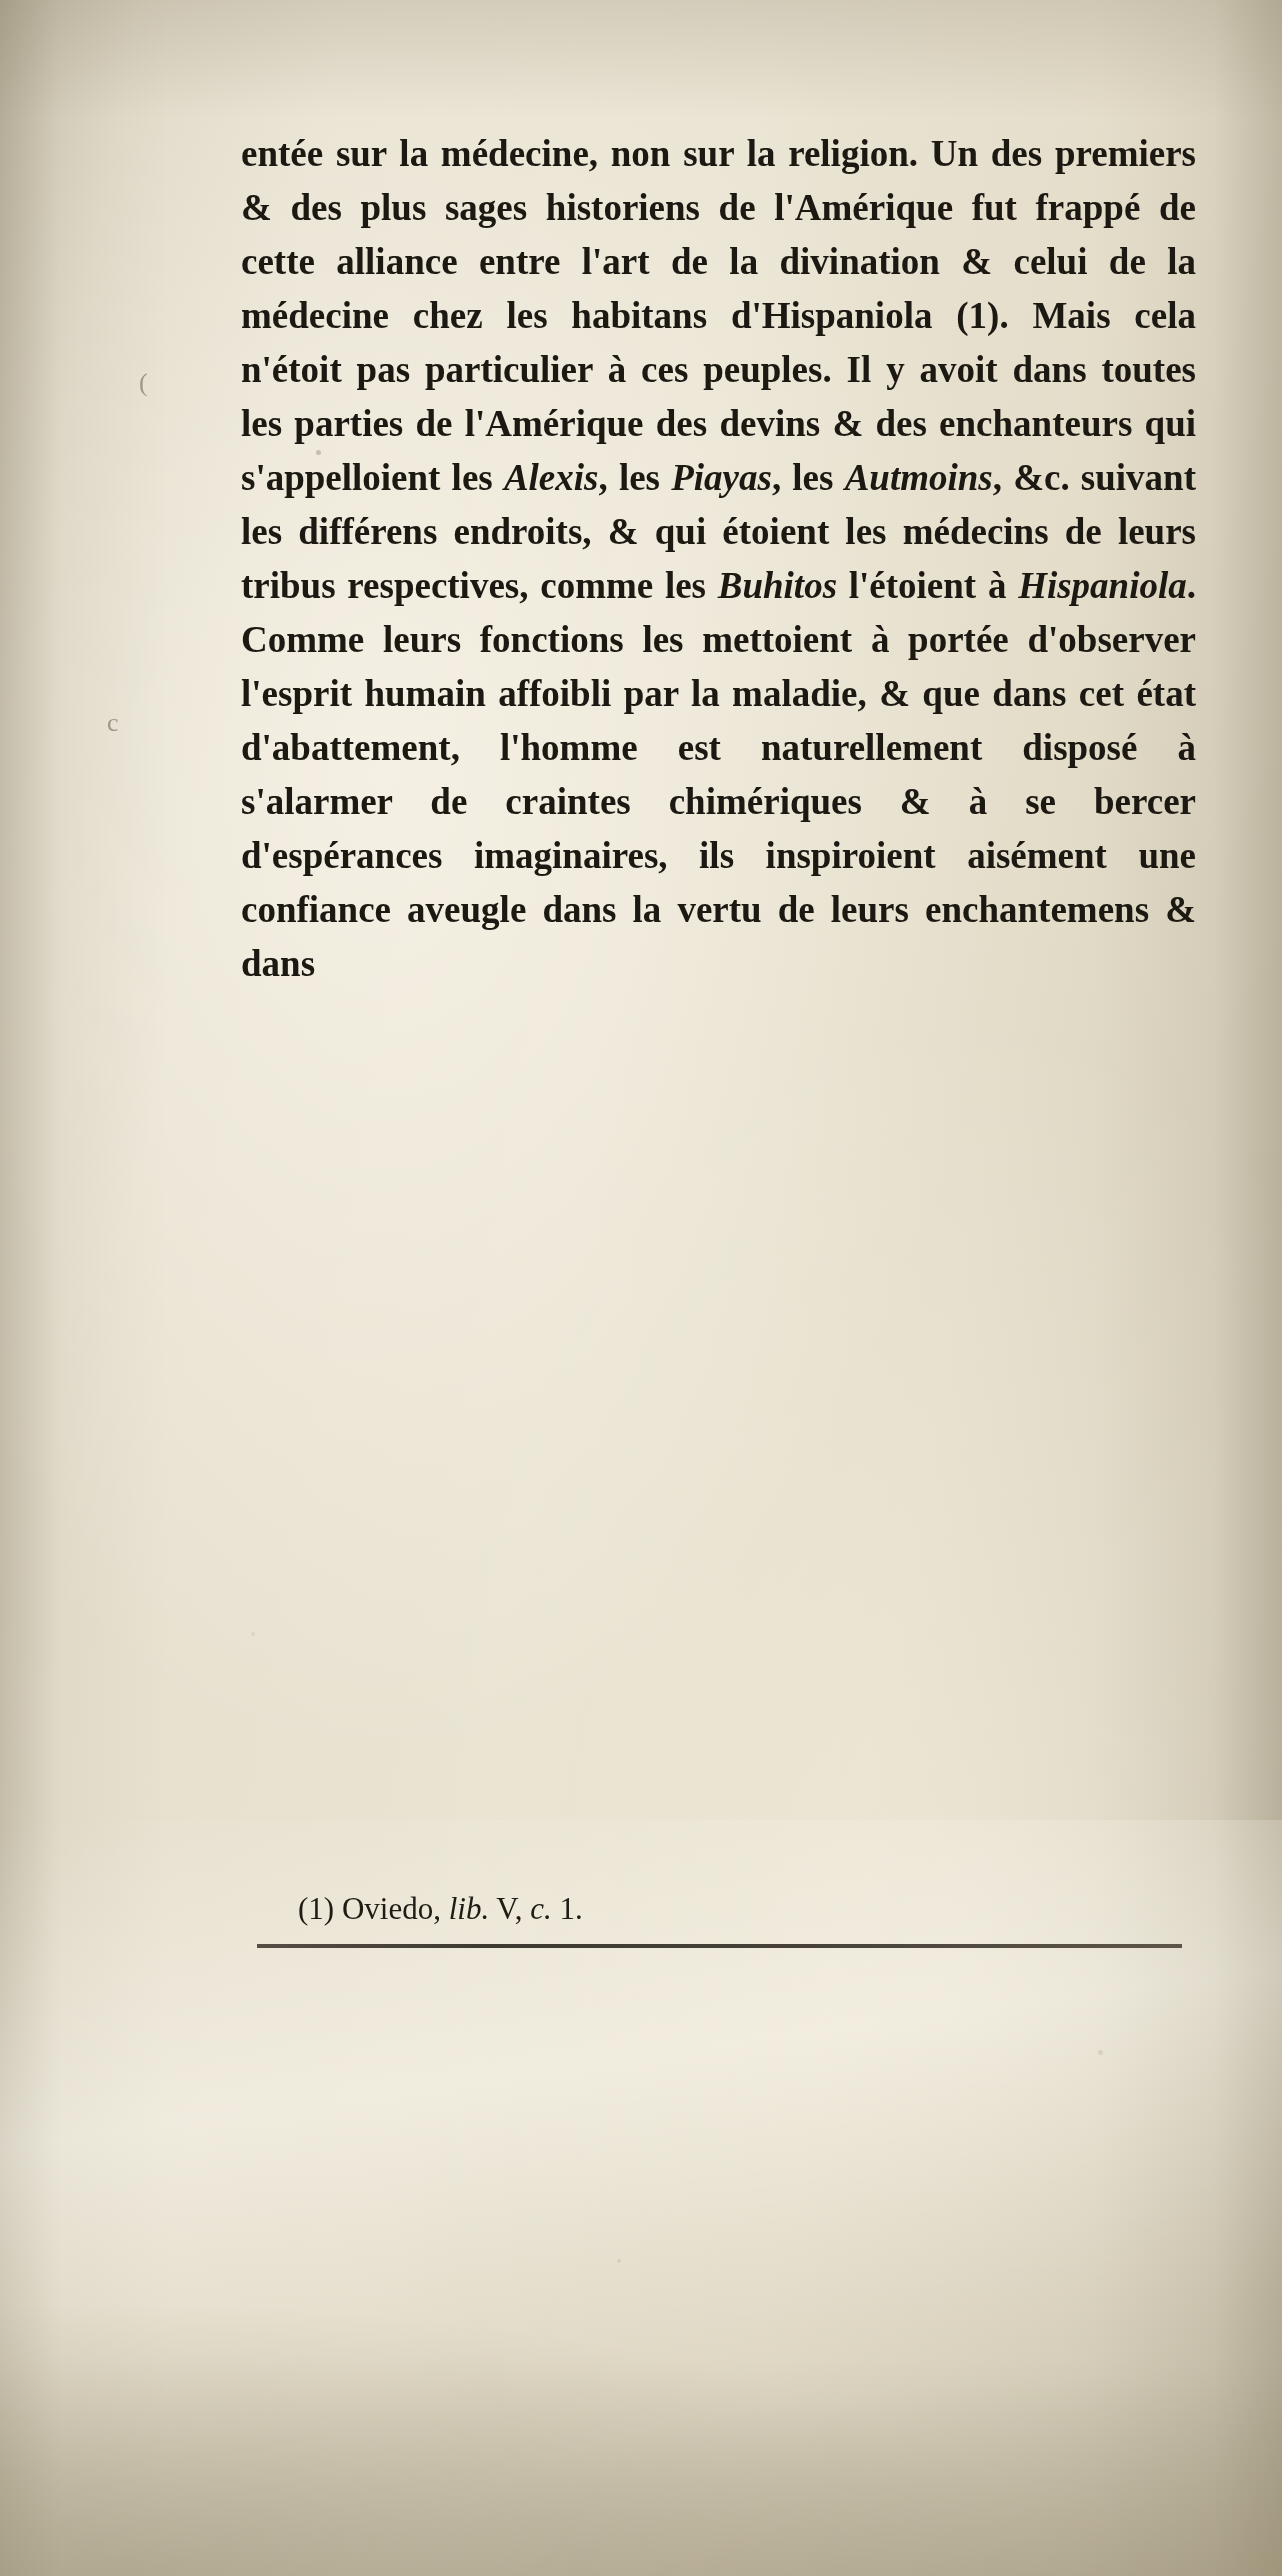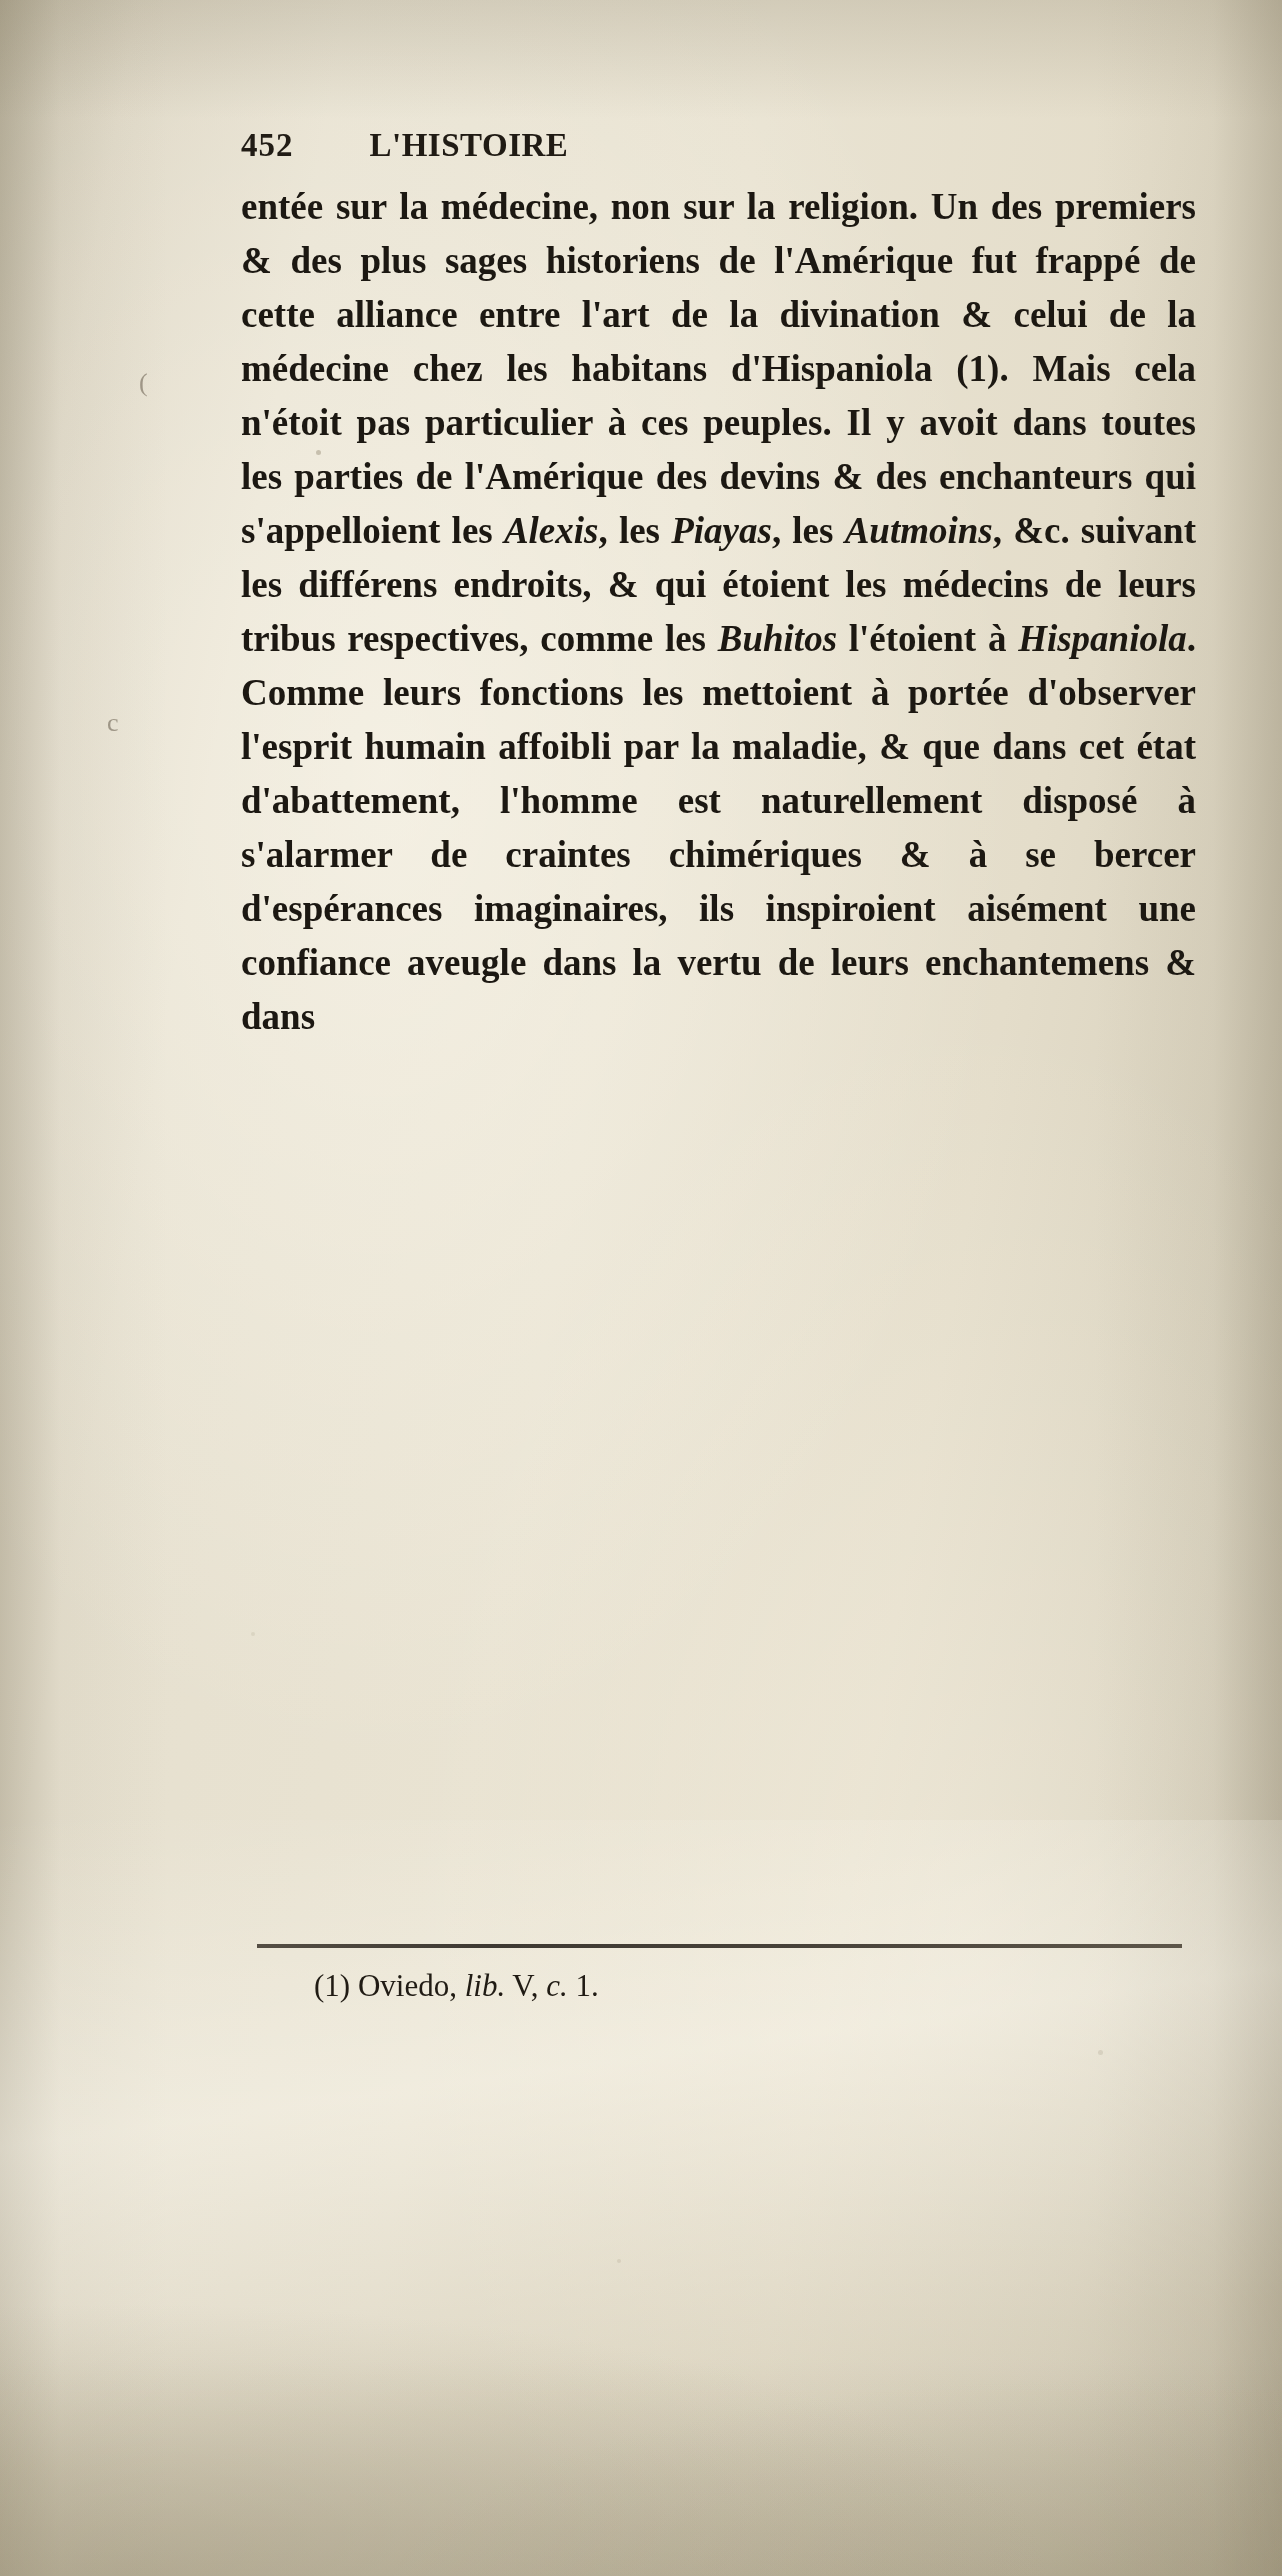--- a/index.html
+++ b/index.html
@@ -99,26 +99,25 @@
     left: 257px;
     top: 1944px;
     width: 925px;
     height: 4px;
     background: linear-gradient(90deg, #3a332a 0%, #1f1a14 25%, #2a241c 60%, #453d31 100%);
     opacity: 0.85;
   }
   .footnote {
     position: absolute;
     left: 298px;
-    top: 1965px;
+    top: 1888px;
     width: 895px;
     font-size: 31px;
     line-height: 42px;
     color: #201b14;
-    margin-left: 16px;
   }
   .footnote i { font-style: italic; }
 
   
   .margin-mark {
     position: absolute;
     color: rgba(70,60,45,0.45);
     font-size: 26px;
     font-family: "Liberation Serif", serif;
   }
@@ -133,24 +132,20 @@
   <div class="paper-speck" style="left:316px;top:450px;width:5px;height:5px;"></div>
   <div class="paper-speck" style="left:925px;top:537px;width:4px;height:4px;opacity:.5;"></div>
   <div class="paper-speck" style="left:617px;top:2259px;width:4px;height:4px;opacity:.4;"></div>
   <div class="paper-speck" style="left:1098px;top:2050px;width:5px;height:5px;opacity:.45;"></div>
   <div class="paper-speck" style="left:251px;top:1632px;width:4px;height:4px;opacity:.35;"></div>
 
   <div class="margin-mark" style="left:139px;top:368px;">(</div>
   <div class="margin-mark" style="left:107px;top:708px;">c</div>
 
   <div class="text-block">
-    <div class="header-line">
-      <span class="folio">452</span>
-      <span class="running-title">L'HISTOIRE</span>
-    </div>
 
     <div class="body-text">entée sur la médecine, non sur la religion. Un des premiers &amp; des plus sages historiens de l'Amérique fut frappé de cette alliance entre l'art de la divination &amp; celui de la médecine chez les habitans d'Hispaniola (1). Mais cela n'étoit pas particulier à ces peuples. Il y avoit dans toutes les parties de l'Amérique des devins &amp; des enchanteurs qui s'appelloient les <i>Alexis</i>, les <i>Piayas</i>, les <i>Autmoins</i>, &amp;c. suivant les différens endroits, &amp; qui étoient les médecins de leurs tribus respectives, comme les <i>Buhitos</i> l'étoient à <i>Hispaniola</i>. Comme leurs fonctions les mettoient à portée d'observer l'esprit humain affoibli par la maladie, &amp; que dans cet état d'abattement, l'homme est naturellement disposé à s'alarmer de craintes chimériques &amp; à se bercer d'espérances imaginaires, ils inspiroient aisément une confiance aveugle dans la vertu de leurs enchantemens &amp; dans</div>
   </div>
 
   <div class="footnote-rule"></div>
   <div class="footnote">(1) Oviedo, <i>lib.</i> V, <i>c.</i> 1.</div>
 </div>
 
 
 </body></html>

